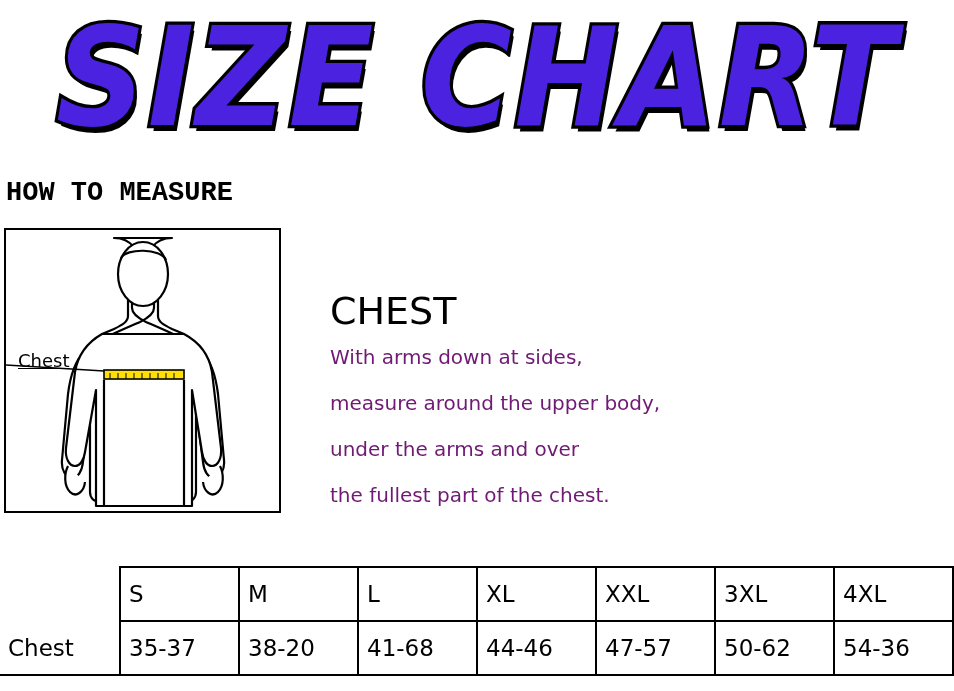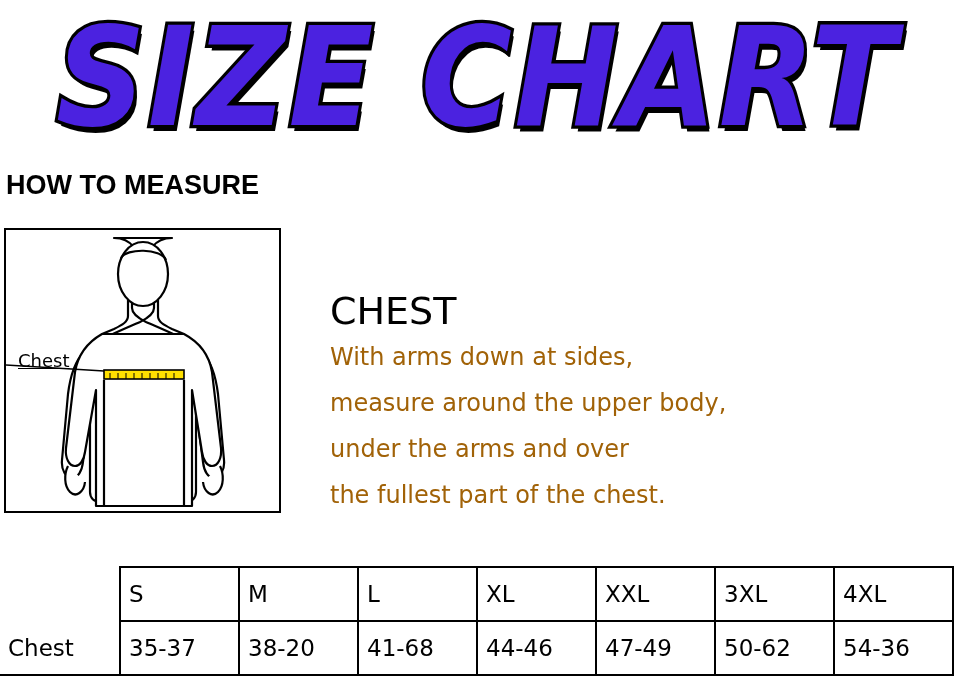--- a/index.html
+++ b/index.html
@@ -38,26 +38,26 @@
     white-space: nowrap;
     transform: scaleY(1.12) scaleX(1.02);
     transform-origin: center top;
     text-shadow: 3px 5px 0 #000;
   }
 
   
   .how-heading {
     position: absolute;
     left: 6px;
-    top: 170px;
+    top: 178px;
     font-size: 27px;
     font-weight: bold;
     letter-spacing: 0px;
     color: #000;
-    font-family: Liberation Sans, sans-serif;
+    font-family: Liberation Mono, monospace;
   }
 
   
   .figure-box {
     position: absolute;
     left: 4px;
     top: 228px;
     width: 277px;
     height: 285px;
     border: 2px solid #000;
@@ -84,22 +84,22 @@
     top: 288px;
     width: 620px;
   }
   .desc-title {
     font-size: 38px;
     color: #000;
     line-height: 46px;
     font-family: "DejaVu Sans", sans-serif;
   }
   .desc-body {
-    font-size: 24px;
-    color: #a16207;
+    font-size: 20px;
+    color: #701a75;
     line-height: 46px;
     font-family: "DejaVu Sans", sans-serif;
     white-space: pre-line;
   }
 
   
   .size-table {
     position: absolute;
     left: 0px;
     top: 566px;
@@ -216,18 +216,18 @@
       <td>XXL</td>
       <td>3XL</td>
       <td>4XL</td>
     </tr>
     <tr>
       <td class="corner rowhead">Chest</td>
       <td>35-37</td>
       <td>38-20</td>
       <td>41-68</td>
       <td>44-46</td>
-      <td>47-49</td>
+      <td>47-57</td>
       <td>50-62</td>
       <td>54-36</td>
     </tr>
   </tbody>
 </table>
 
 </body></html>

